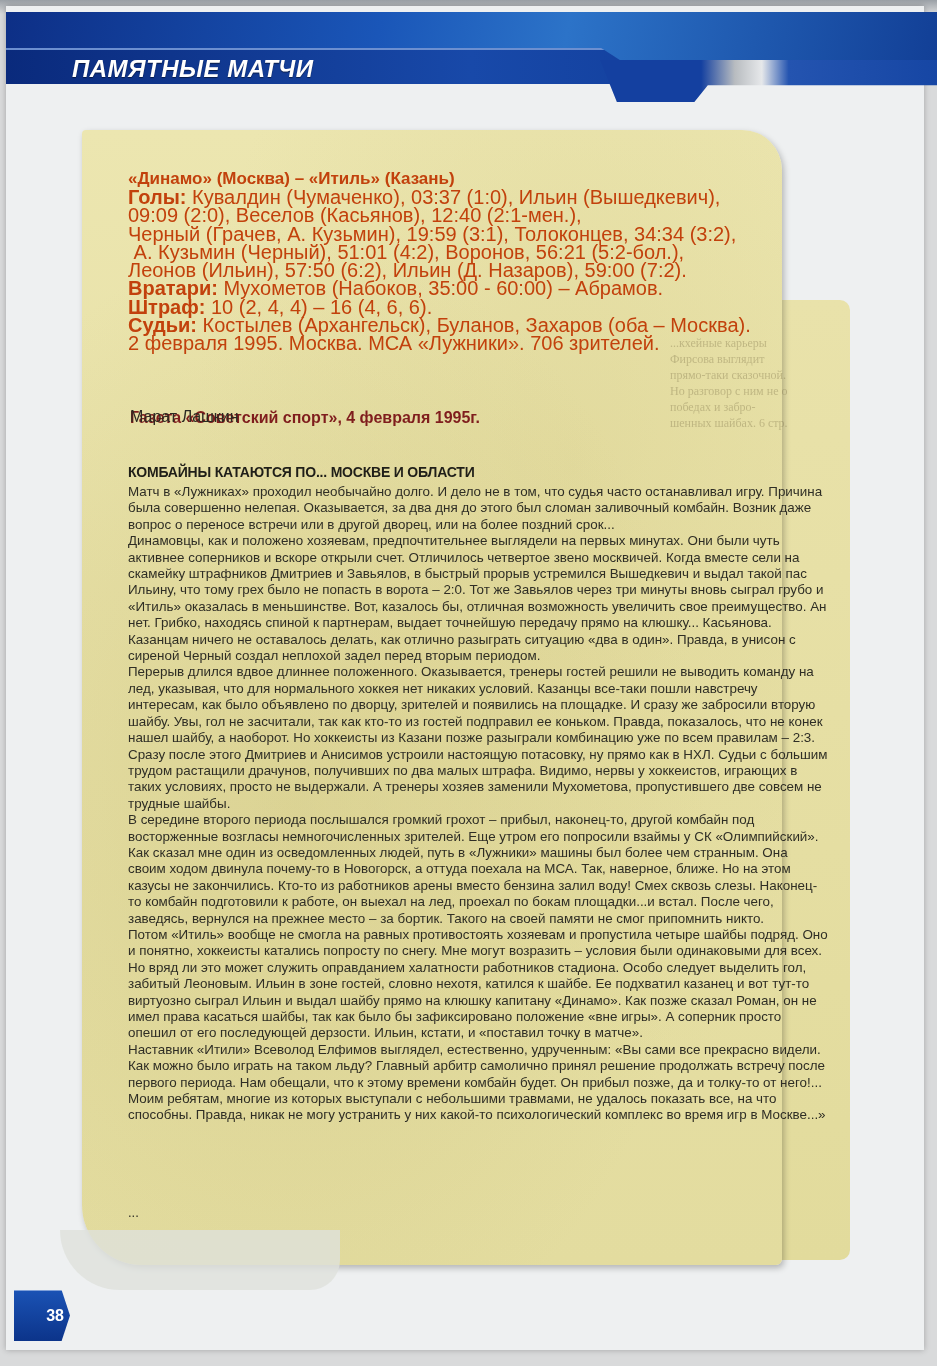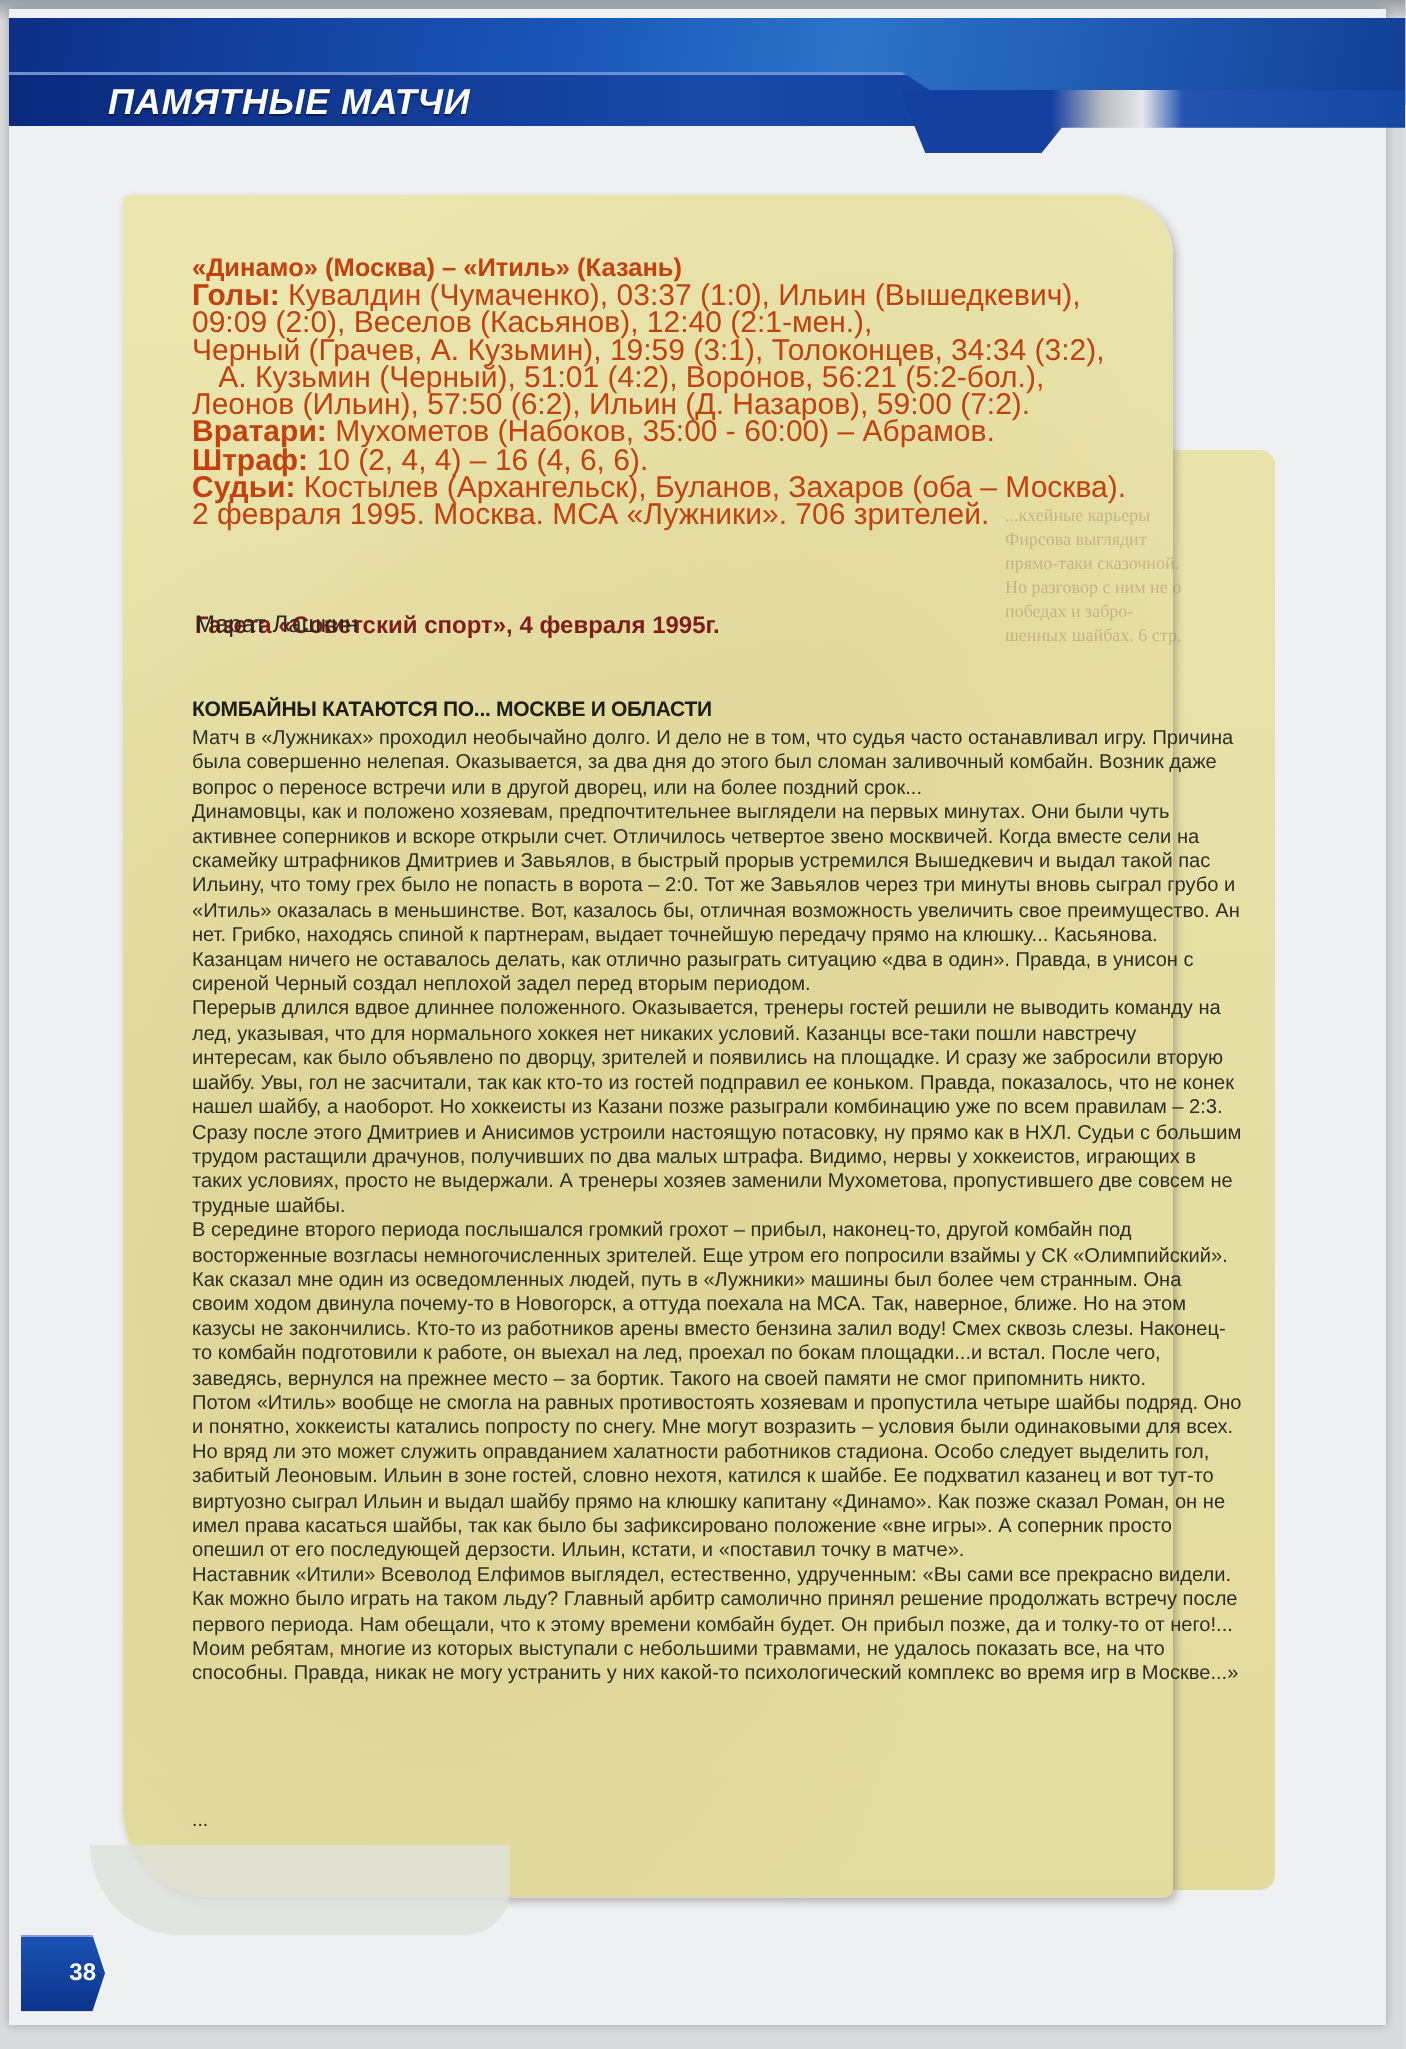--- a/index.html
+++ b/index.html
@@ -96,21 +96,21 @@
 <div class="paper"></div>
 <div class="paper-curl"></div>
 <div class="faint-col">...кхейные карьеры Фирсова выглядит прямо-таки сказочной. Но разговор с ним не о победах и забро- шенных шайбах. 6 стр.</div>
 
 <div class="content">
   <div class="match-title">«Динамо» (Москва) – «Итиль» (Казань)</div>
   <div id="match-lines">
       <div class="match-line"><b>Голы:</b><span style="white-space: pre;"> Кувалдин (Чумаченко), 03:37 (1:0), Ильин (Вышедкевич),</span></div>
       <div class="match-line"><span style="white-space: pre;">09:09 (2:0), Веселов (Касьянов), 12:40 (2:1-мен.),</span></div>
       <div class="match-line"><span style="white-space: pre;">Черный (Грачев, А. Кузьмин), 19:59 (3:1), Толоконцев, 34:34 (3:2),</span></div>
-      <div class="match-line"><span style="white-space: pre; margin-left: 12px;"> А. Кузьмин (Черный), 51:01 (4:2), Воронов, 56:21 (5:2-бол.),</span></div>
+      <div class="match-line"><span style="white-space: pre;"> А. Кузьмин (Черный), 51:01 (4:2), Воронов, 56:21 (5:2-бол.),</span></div>
       <div class="match-line"><span style="white-space: pre;">Леонов (Ильин), 57:50 (6:2), Ильин (Д. Назаров), 59:00 (7:2).</span></div>
       <div class="match-line"><b>Вратари:</b><span style="white-space: pre;"> Мухометов (Набоков, 35:00 - 60:00) – Абрамов.</span></div>
       <div class="match-line"><b>Штраф:</b><span style="white-space: pre;"> 10 (2, 4, 4) – 16 (4, 6, 6).</span></div>
       <div class="match-line"><b>Судьи:</b><span style="white-space: pre;"> Костылев (Архангельск), Буланов, Захаров (оба – Москва).</span></div>
       <div class="match-line"><span style="white-space: pre;">2 февраля 1995. Москва. МСА «Лужники». 706 зрителей.</span></div>
     </div>
 </div>
 
 <div class="source">Газета «Советский спорт», 4 февраля 1995г.</div>
 <div class="author">Марат Лашкин</div>

